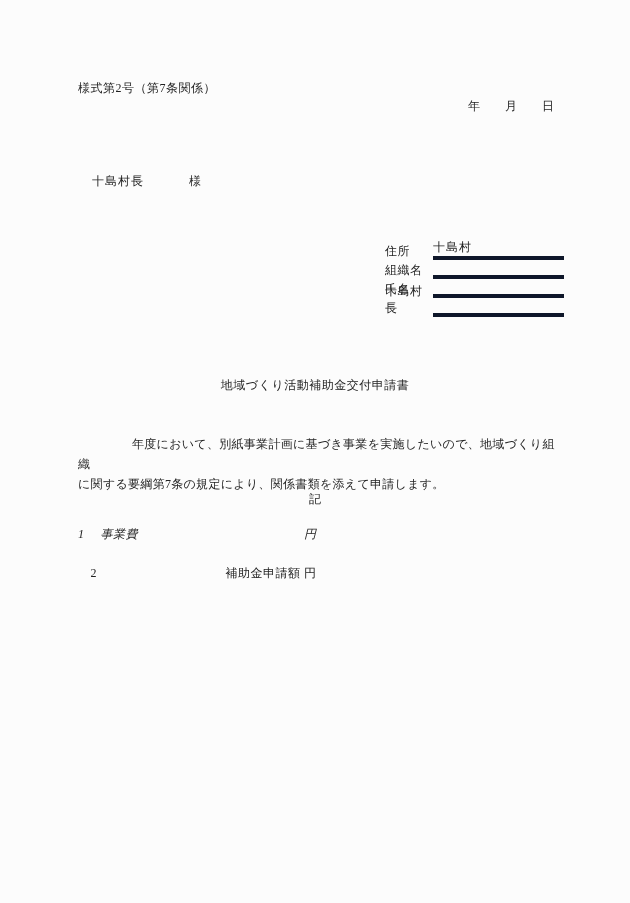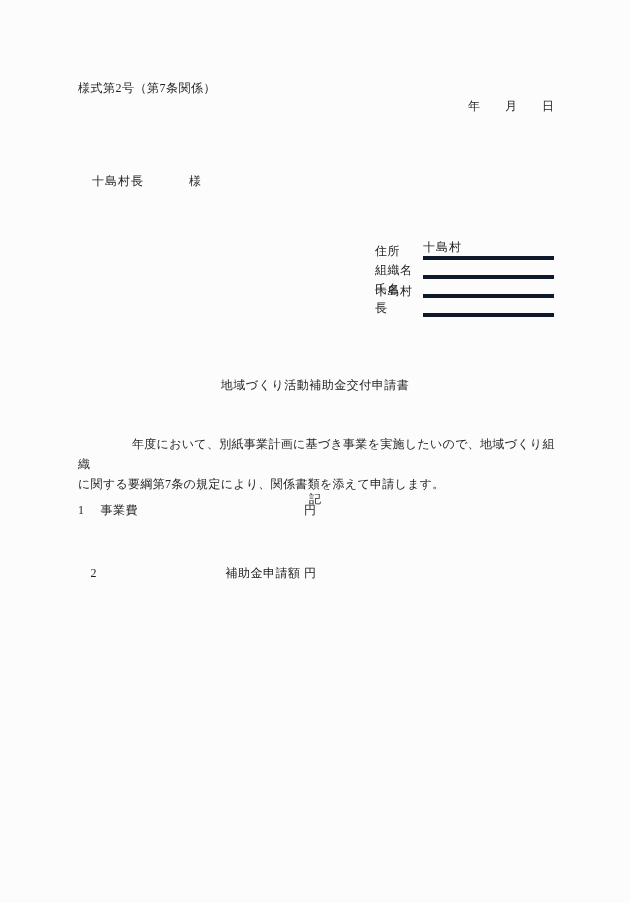--- a/index.html
+++ b/index.html
@@ -38,21 +38,21 @@
     position: absolute;
     left: 92px;
     top: 173px;
     display: flex;
     gap: 45px;
     letter-spacing: 1px;
   }
 
   .applicant-block {
     position: absolute;
-    left: 375px;
+    left: 385px;
     top: 241px;
     width: 179px;
   }
   .field-row {
     display: flex;
     height: 19px;
     align-items: flex-end;
   }
   .field-label {
     flex: none;
@@ -97,21 +97,21 @@
     width: 630px;
     text-align: center;
   }
 
   .item-row {
     position: absolute;
     left: 78px;
     white-space: nowrap;
     letter-spacing: 0.5px;
   }
-  .item-row-1 { top: 502px; }
+  .item-row-1 { top: 526px; font-style: italic; }
   .item-row-2 { top: 565px; text-align: right; }
   .item-row-3 { top: 598px; }
   .item-number {
     display: inline-block;
     width: 19px;
   }
   .item-label {
     display: inline-block;
     width: 200px;
   }

